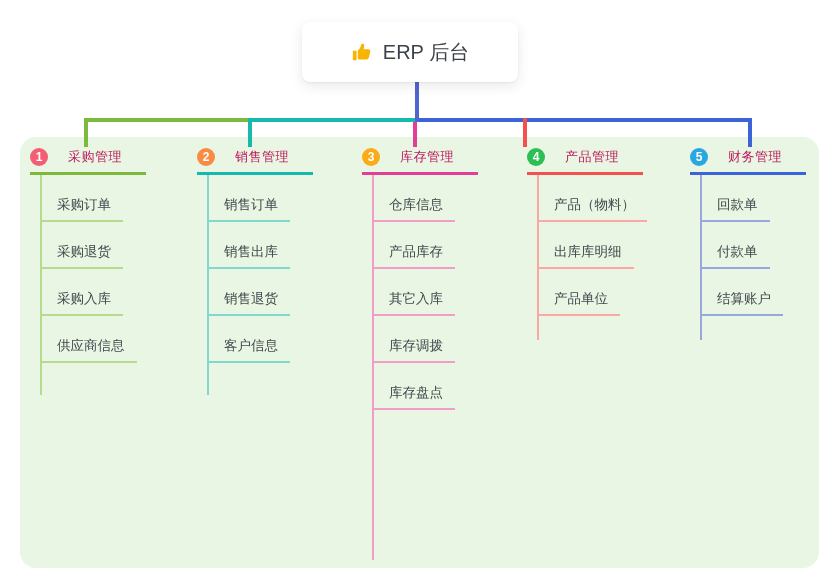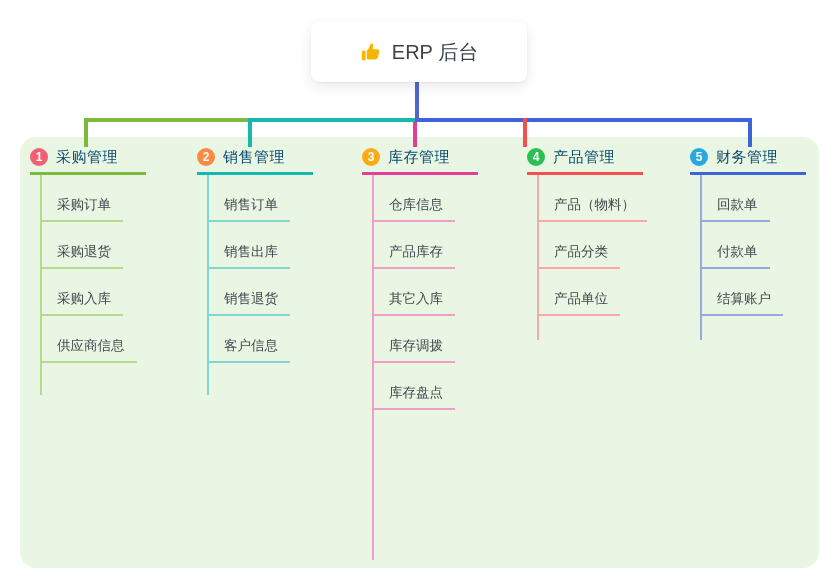--- a/index.html
+++ b/index.html
@@ -1,21 +1,21 @@
 <!DOCTYPE html>
 <html><head>
 <meta charset="utf-8">
 <style>
   html,body{margin:0;padding:0;background:#fff;}
   .stage{position:relative;width:839px;height:588px;background:#ffffff;overflow:hidden;
          font-family:"Liberation Sans","DejaVu Sans",sans-serif;}
   .canvas{position:absolute;left:20px;top:137px;width:799px;height:431px;
           background:#e9f6e3;border-radius:16px;}
   
-  .root-card{position:absolute;left:311px;top:22px;width:216px;height:60px;background:#ffffff;
+  .root-card{position:absolute;left:302px;top:22px;width:216px;height:60px;background:#ffffff;
              border-radius:8px;box-shadow:0 1px 2px rgba(0,0,0,.05),0 4px 14px rgba(0,0,0,.09);
              display:flex;align-items:center;justify-content:center;gap:10px;
              font-size:20px;color:#3b4249;z-index:3;}
   .root-card .ticon{display:flex;align-items:center;}
   
   .line{position:absolute;z-index:1;}
   .l-rootdrop{left:415px;top:82px;width:4px;height:40px;background:#5165cf;z-index:2;}
   .l-bus1{left:84px;top:118px;width:168px;height:4px;background:#7cb93c;}
   .l-bus2{left:250px;top:118px;width:165px;height:4px;background:#17b8ae;}
   .l-bus5{left:419px;top:118px;width:333px;height:4px;background:#3c63d8;}
@@ -30,21 +30,21 @@
   .branch-header{display:flex;align-items:center;gap:8px;height:22px;padding-bottom:4px;cursor:pointer;}
   .b1 .branch-header{border-bottom:3px solid #7cb93c}
   .b2 .branch-header{border-bottom:3px solid #17b8ae}
   .b3 .branch-header{border-bottom:3px solid #e23e96}
   .b4 .branch-header{border-bottom:3px solid #f4504e}
   .b5 .branch-header{border-bottom:3px solid #3c63d8}
   .badge{width:18px;height:18px;border-radius:50%;flex:0 0 18px;color:#fff;font-size:12px;
          font-weight:bold;line-height:18px;text-align:center;}
   .b1 .badge{background:#f45e72}.b2 .badge{background:#f98b43}.b3 .badge{background:#fbab18}
   .b4 .badge{background:#2cbf53}.b5 .badge{background:#29a8e0}
-  .branch-label{font-size:15px;color:#0c4a6e;white-space:nowrap;letter-spacing:.5px;}
+  .branch-label{font-size:13px;color:#be185d;white-space:nowrap;letter-spacing:.5px;margin-left:12px;}
   .children{position:relative;}
   .vline{position:absolute;left:10px;top:0;width:2px;}
   .b1 .vline{background:#b6db8e;height:220px}
   .b2 .vline{background:#82d7cf;height:220px}
   .b3 .vline{background:#f29cc8;height:385px}
   .b4 .vline{background:#f9a8a4;height:165px}
   .b5 .vline{background:#97a8df;height:165px}
   .child-row{height:47px;display:flex;align-items:flex-end;}
   .child-label{margin-left:10px;padding:0 12px 6px 17px;border-bottom:2px solid;
                font-size:13.5px;color:#42474d;white-space:nowrap;cursor:pointer;}
@@ -154,21 +154,21 @@
     <div class="branch-header">
       <span class="badge">4</span>
       <span class="branch-label">产品管理</span>
     </div>
     <div class="children">
       <div class="vline"></div>
       <div class="child-row">
           <span class="child-label">产品（物料）</span>
         </div>
       <div class="child-row">
-          <span class="child-label">产品分类</span>
+          <span class="child-label">出库库明细</span>
         </div>
       <div class="child-row">
           <span class="child-label">产品单位</span>
         </div>
     </div>
   </div>
 
   <div class="branch b5 p5">
     <div class="branch-header">
       <span class="badge">5</span>

